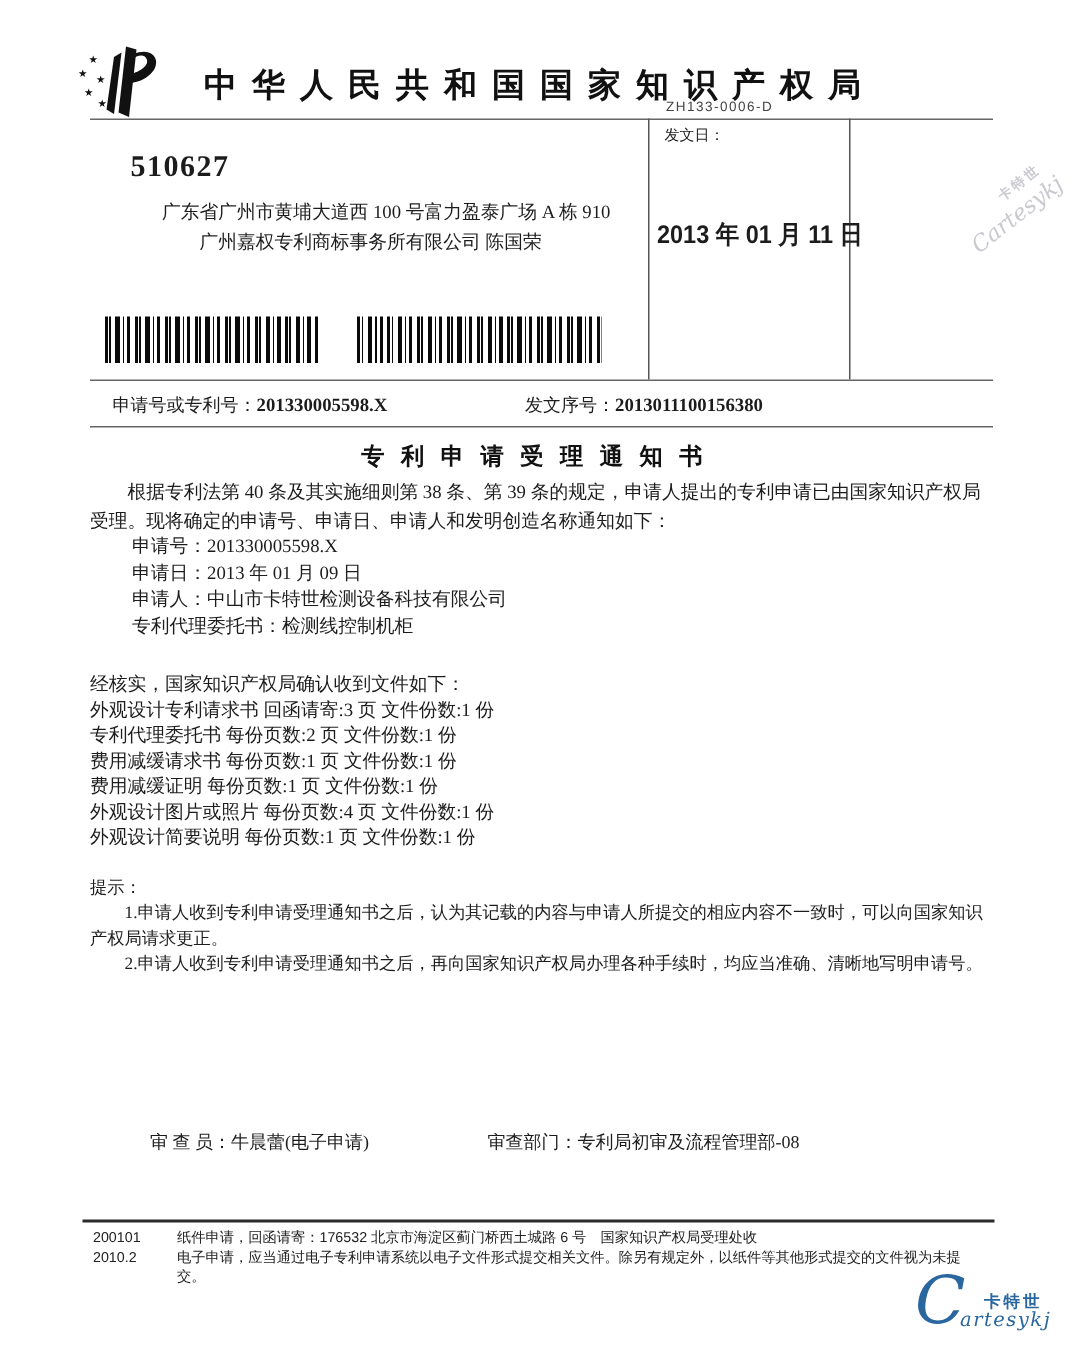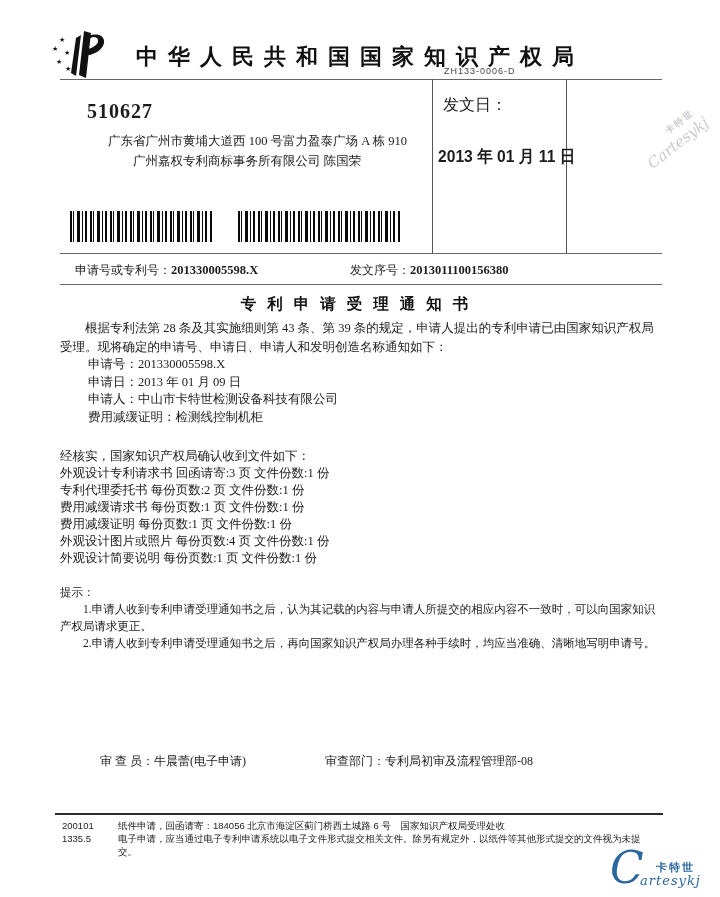--- a/index.html
+++ b/index.html
@@ -18,21 +18,21 @@
   .rule { background:#666; height:1px; }
   .rule-top   { left:60px; top:79px;  width:602px; }
   .rule-mid1  { left:60px; top:253px; width:602px; }
   .rule-mid2  { left:60px; top:284px; width:602px; }
   .footer-rule{ left:55px; top:813px; width:608px; height:2px; background:#2b2b2b; }
   .postal { left:87px; top:100px; font-size:20px; font-weight:bold; letter-spacing:1px; }
   .addr-line1 { left:108px; top:133px; font-size:12.5px; }
   .addr-line2 { left:133px; top:153px; font-size:12.5px; }
   .date-box { left:432px; top:79px; width:135px; height:174px;
     border-left:1px solid #555; border-right:1px solid #555; }
-  .date-label { position:absolute; left:10px; top:16px; font-size:16px; color:#222; }
+  .date-label { position:absolute; left:10px; top:4px; font-size:10px; color:#222; }
   .date-value { position:absolute; left:5px; top:66px; font-size:17px; font-weight:bold;
     font-family:"Liberation Sans",sans-serif; letter-spacing:0px; transform:scaleX(.92);
     transform-origin:left; white-space:nowrap; }
   .barcode { top:211px; height:31px;
     background:repeating-linear-gradient(90deg,
       #0a0a0a 0 2px,#fff 2px 3px,#0a0a0a 3px 4px,#fff 4px 7px,
       #0a0a0a 7px 10px,#fff 10px 12px,#0a0a0a 12px 13px,#fff 13px 15px,
       #0a0a0a 15px 17px,#fff 17px 20px); }
   .barcode-1 { left:70px;  width:142px; }
   .barcode-2 { left:238px; width:163px; }
@@ -111,27 +111,27 @@
   <div class="abs rule rule-mid1"></div>
 
   <div class="abs ref-row">
     <span class="ref-left"><span>申请号或专利号：</span><span class="ref-num">201330005598.X</span></span>
     <span class="ref-right"><span>发文序号：</span><span class="ref-num">2013011100156380</span></span>
   </div>
 
   <div class="abs rule rule-mid2"></div>
 
   <div class="abs notice-title">专利申请受理通知书</div>
-  <div class="abs intro">根据专利法第 28 条及其实施细则第 43 条、第 39 条的规定，申请人提出的专利申请已由国家知识产权局受理。现将确定的申请号、申请日、申请人和发明创造名称通知如下：</div>
+  <div class="abs intro">根据专利法第 40 条及其实施细则第 38 条、第 39 条的规定，申请人提出的专利申请已由国家知识产权局受理。现将确定的申请号、申请日、申请人和发明创造名称通知如下：</div>
 
   <div class="abs fields">
     <div><span>申请号：</span><span>201330005598.X</span></div>
     <div><span>申请日：</span><span>2013 年 01 月 09 日</span></div>
     <div><span>申请人：</span><span>中山市卡特世检测设备科技有限公司</span></div>
-    <div><span>费用减缓证明：</span><span>检测线控制机柜</span></div>
+    <div><span>专利代理委托书：</span><span>检测线控制机柜</span></div>
   </div>
 
   <div class="abs received">
     <div>经核实，国家知识产权局确认收到文件如下：</div>
     <div>外观设计专利请求书 回函请寄:3 页 文件份数:1 份</div>
     <div>专利代理委托书 每份页数:2 页 文件份数:1 份</div>
     <div>费用减缓请求书 每份页数:1 页 文件份数:1 份</div>
     <div>费用减缓证明 每份页数:1 页 文件份数:1 份</div>
     <div>外观设计图片或照片 每份页数:4 页 文件份数:1 份</div>
     <div>外观设计简要说明 每份页数:1 页 文件份数:1 份</div>
@@ -145,24 +145,24 @@
 
   <div class="abs signoff">
     <span class="examiner"><span>审 查 员：</span><span>牛晨蕾(电子申请)</span></span>
     <span class="department"><span>审查部门：</span><span>专利局初审及流程管理部-08</span></span>
   </div>
 
   <div class="abs footer-rule"></div>
   <div class="abs footer">
     <div class="footer-row">
       <span class="footer-code">200101</span>
-      <span class="footer-text">纸件申请，回函请寄：184056 北京市海淀区蓟门桥西土城路 6 号　国家知识产权局受理处收</span>
+      <span class="footer-text">纸件申请，回函请寄：176532 北京市海淀区蓟门桥西土城路 6 号　国家知识产权局受理处收</span>
     </div>
     <div class="footer-row">
-      <span class="footer-code">1335.5</span>
+      <span class="footer-code">2010.2</span>
       <span class="footer-text">电子申请，应当通过电子专利申请系统以电子文件形式提交相关文件。除另有规定外，以纸件等其他形式提交的文件视为未提交。</span>
     </div>
   </div>
 
   <div class="abs brand-logo">
     <span class="logo-c logo-en">C</span>
     <span class="logo-cn">卡特世</span>
     <span class="logo-rest logo-en">artesykj</span>
   </div>
 

